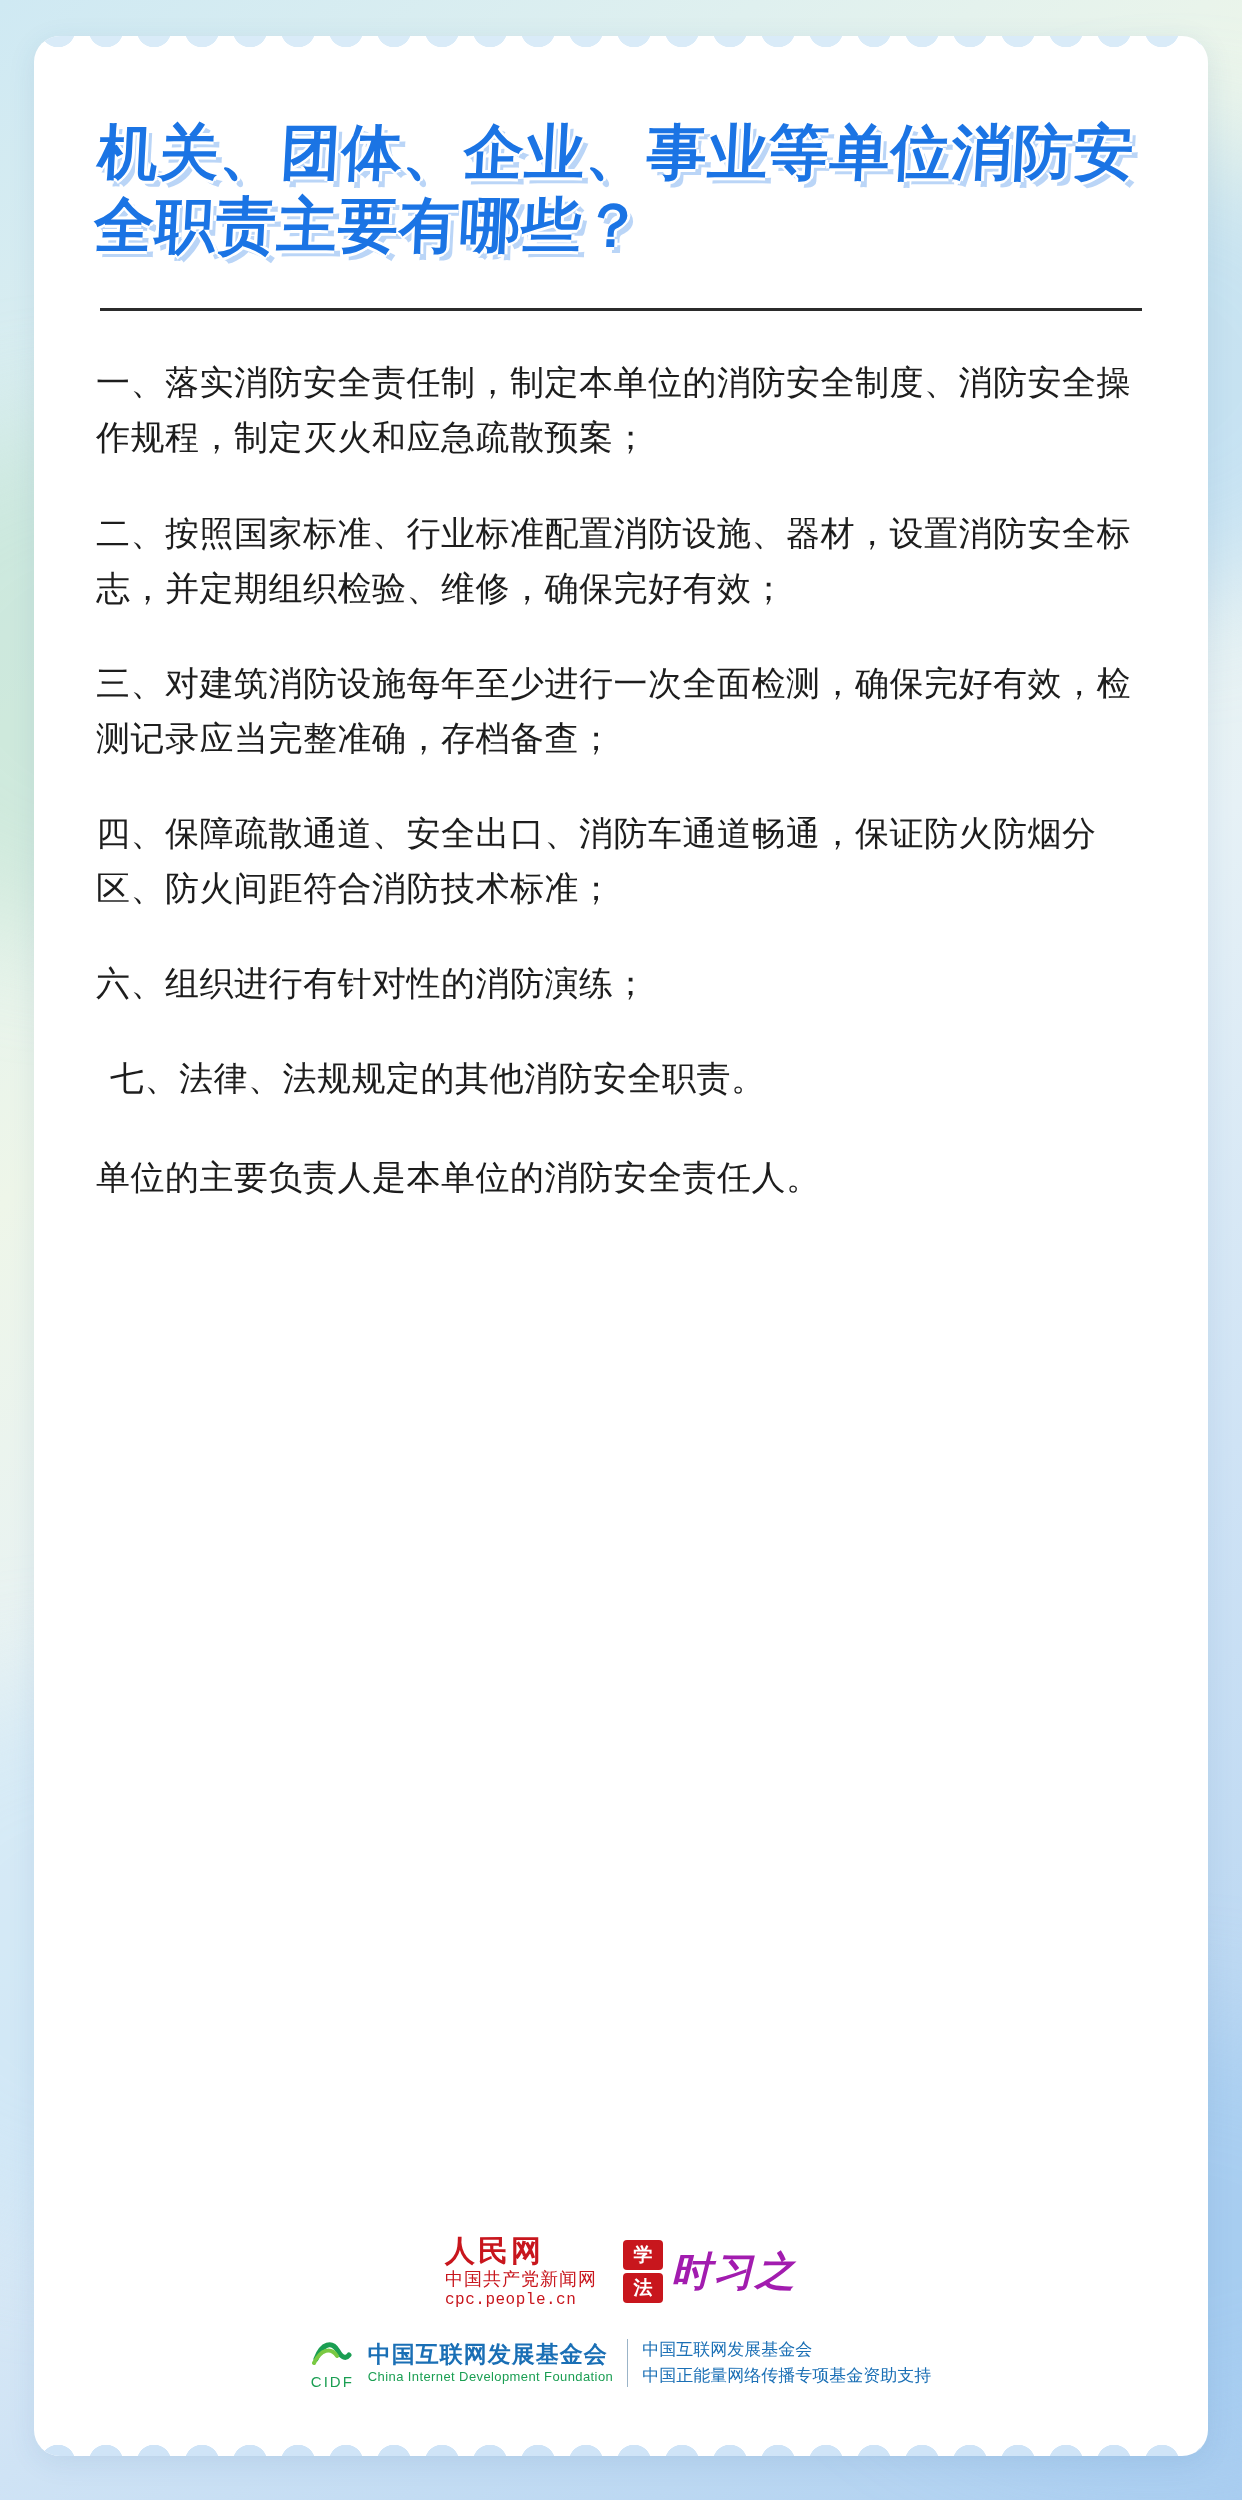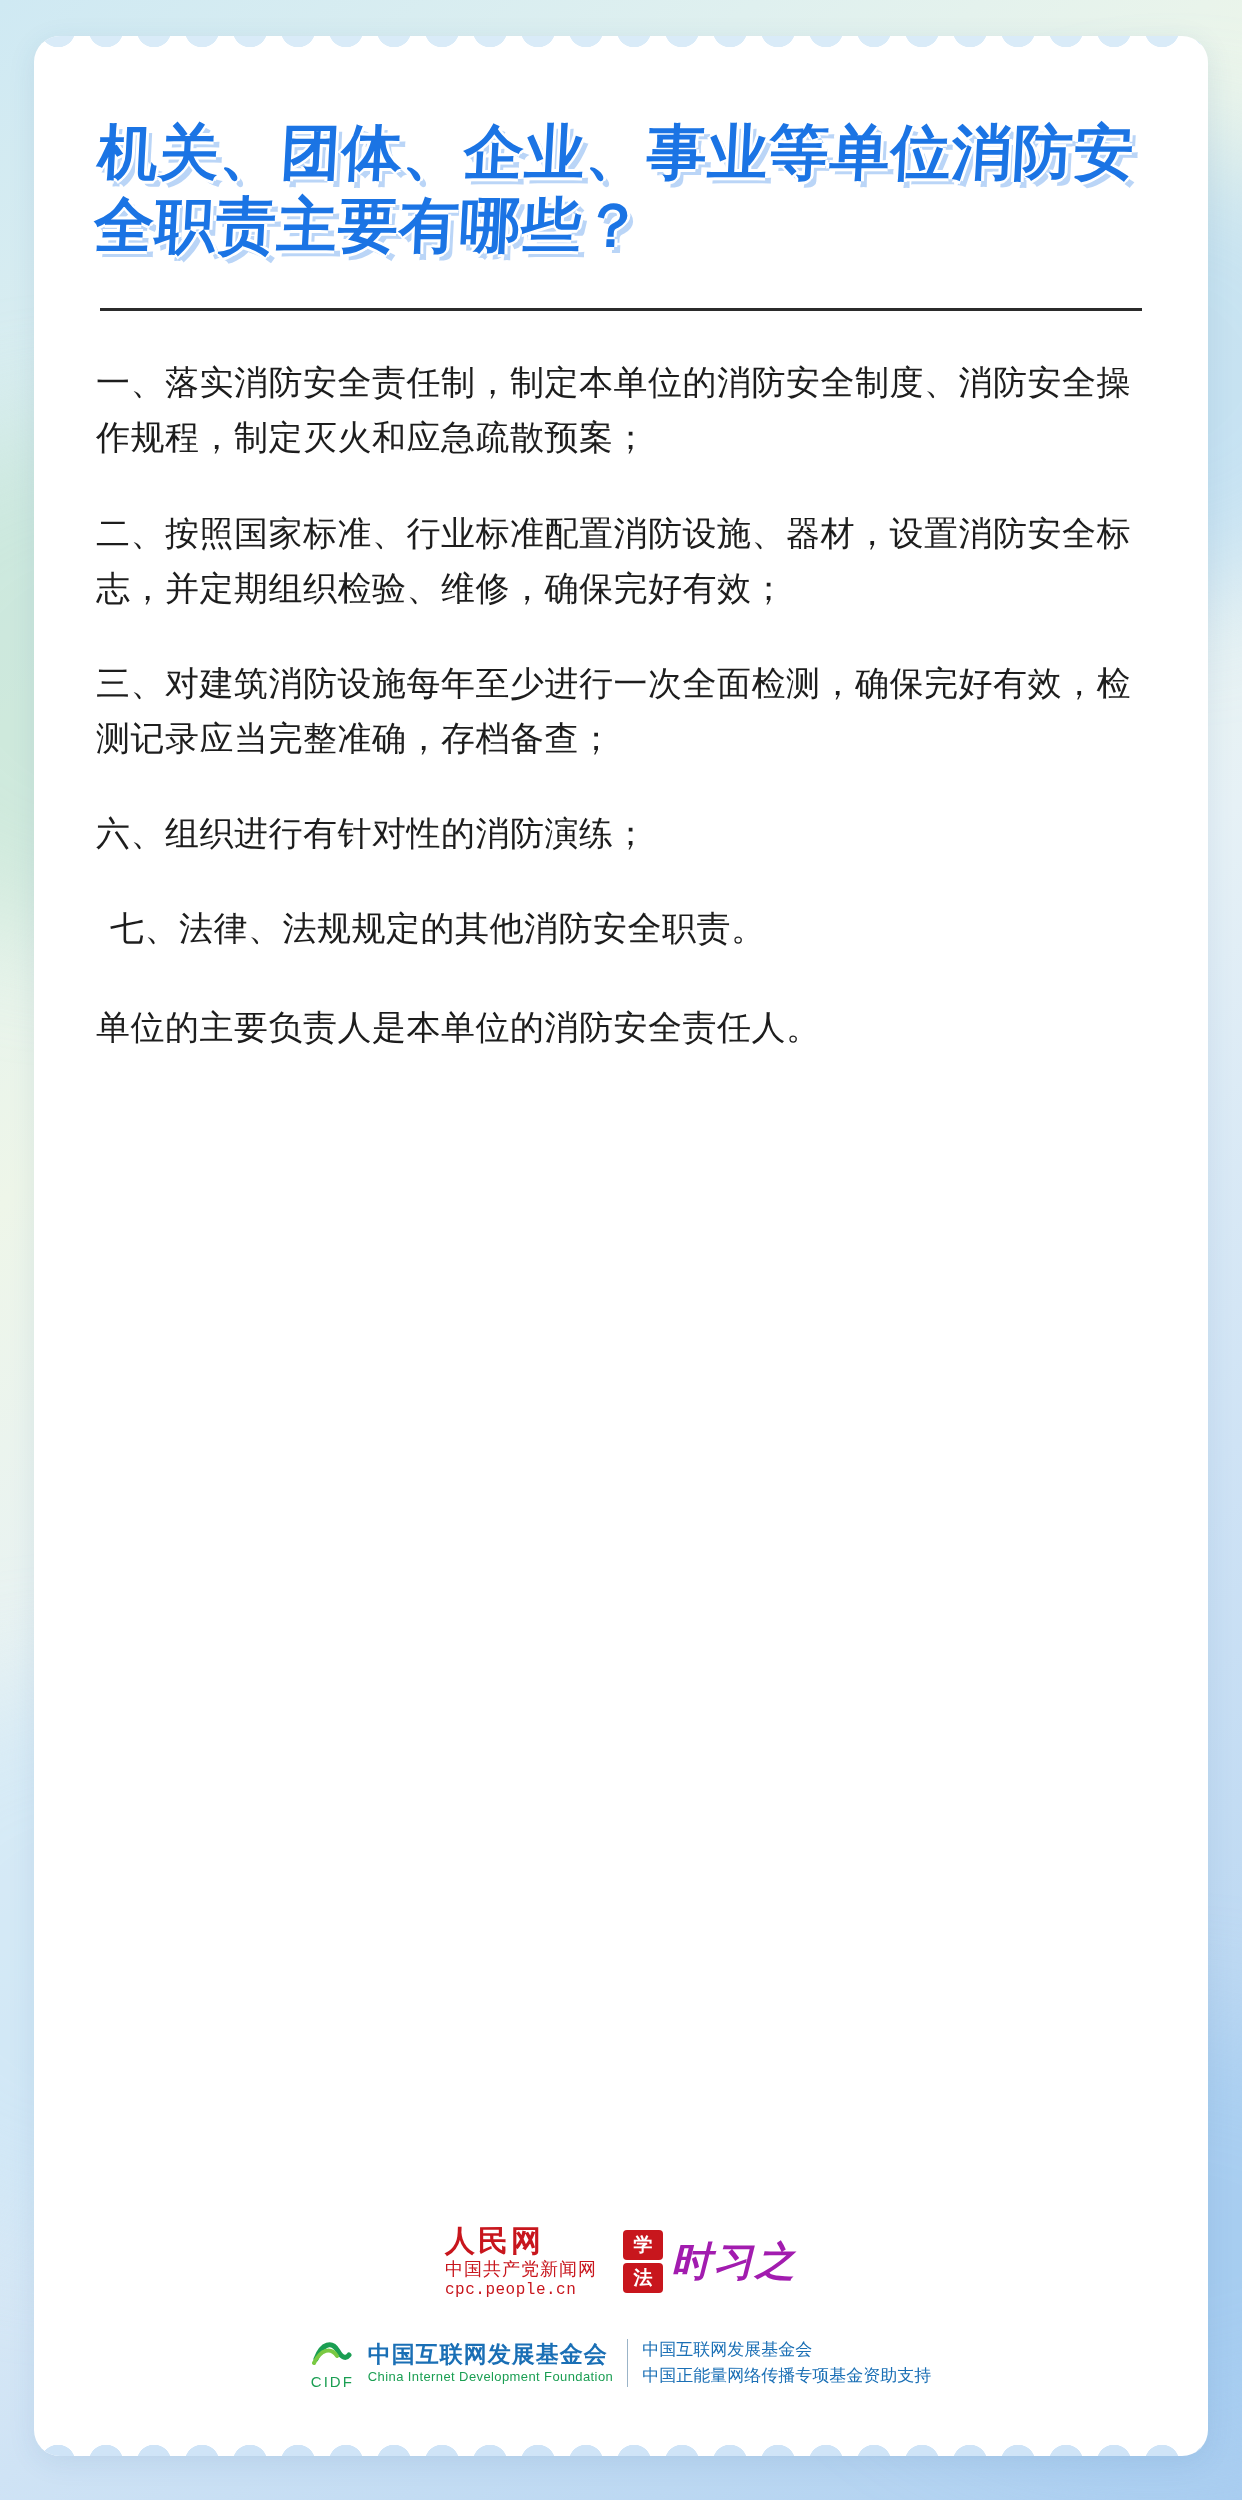--- a/index.html
+++ b/index.html
@@ -112,21 +112,21 @@
     position: absolute;
     left: 0; right: 0;
     bottom: 66px;
     text-align: center;
   }
   .logo-row {
     display: flex;
     align-items: center;
     justify-content: center;
     gap: 26px;
-    margin-bottom: 36px;
+    margin-bottom: 26px;
   }
   .rmw-logo { text-align: left; }
   .rmw-cn {
     font-family: "DejaVu Serif", "Liberation Serif", serif;
     font-weight: bold;
     color: #c8161d;
     font-size: 30px;
     letter-spacing: 3px;
     line-height: 1.1;
   }
@@ -196,20 +196,21 @@
   <div class="scallop scallop-bottom"></div>
 
   <div class="content">
     <h1 class="headline">机关、团体、企业、事业等单位消防安全职责主要有哪些？</h1>
 
     <div class="divider"></div>
 
     <p class="item">一、落实消防安全责任制，制定本单位的消防安全制度、消防安全操作规程，制定灭火和应急疏散预案；</p>
     <p class="item">二、按照国家标准、行业标准配置消防设施、器材，设置消防安全标志，并定期组织检验、维修，确保完好有效；</p>
     <p class="item">三、对建筑消防设施每年至少进行一次全面检测，确保完好有效，检测记录应当完整准确，存档备查；</p>
+    <p class="item">四、保障疏散通道、安全出口、消防车通道畅通，保证防火防烟分区、防火间距符合消防技术标准；</p>
     <p class="item">六、组织进行有针对性的消防演练；</p>
     <p class="item last">七、法律、法规规定的其他消防安全职责。</p>
 
     <p class="summary">单位的主要负责人是本单位的消防安全责任人。</p>
   </div>
 
   <div class="footer">
     <div class="logo-row">
       <div class="rmw-logo">
         <div class="rmw-cn">人民网</div>

